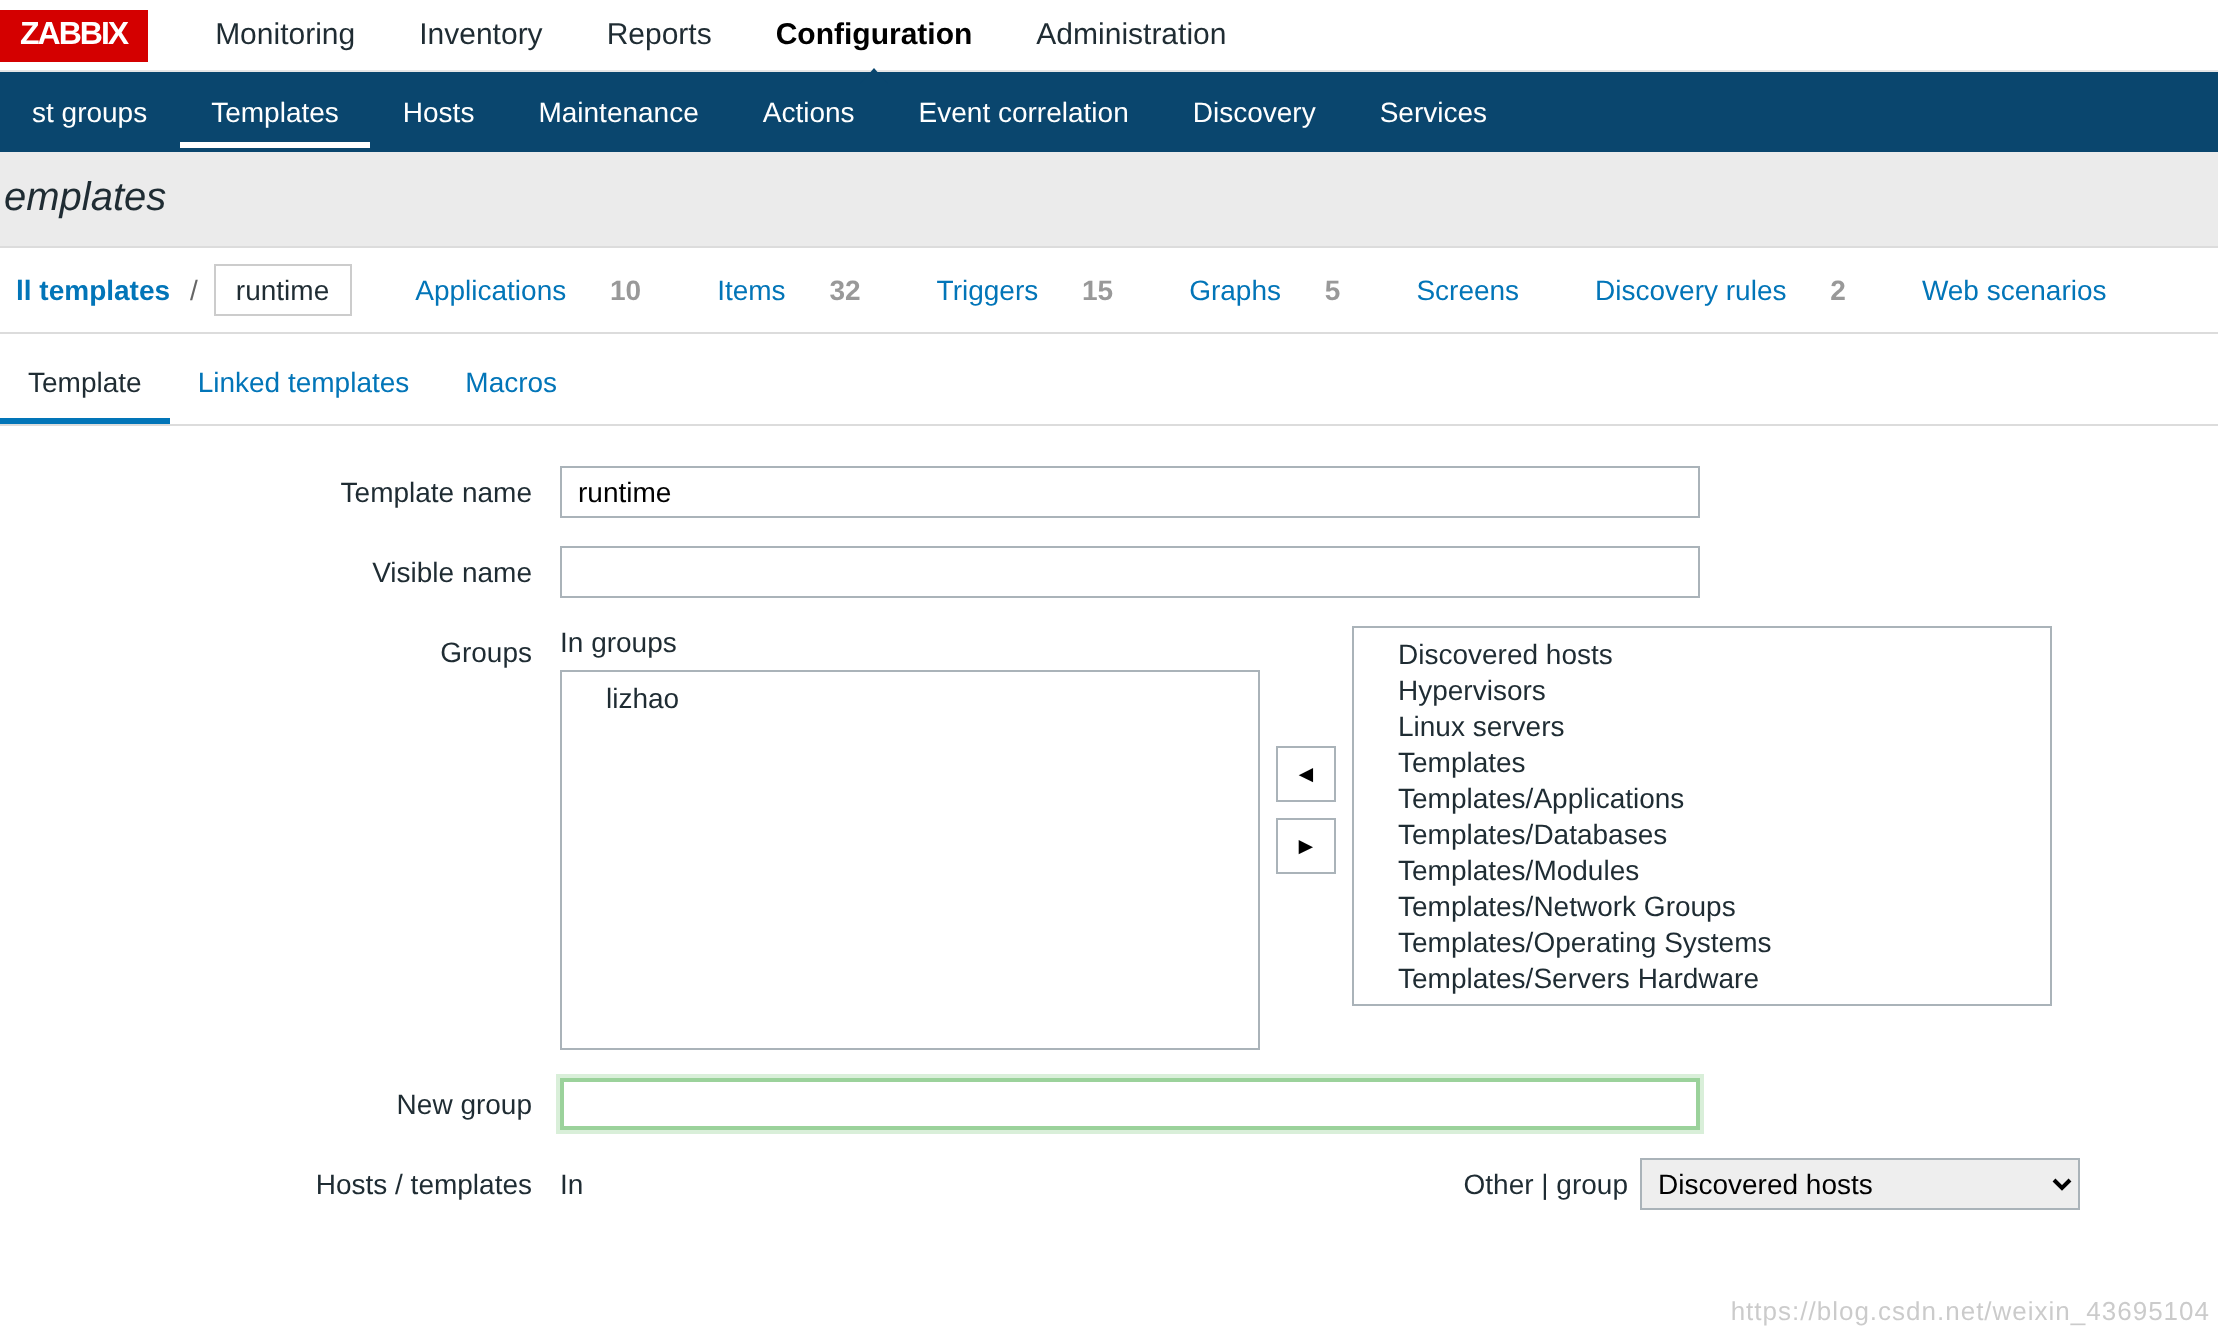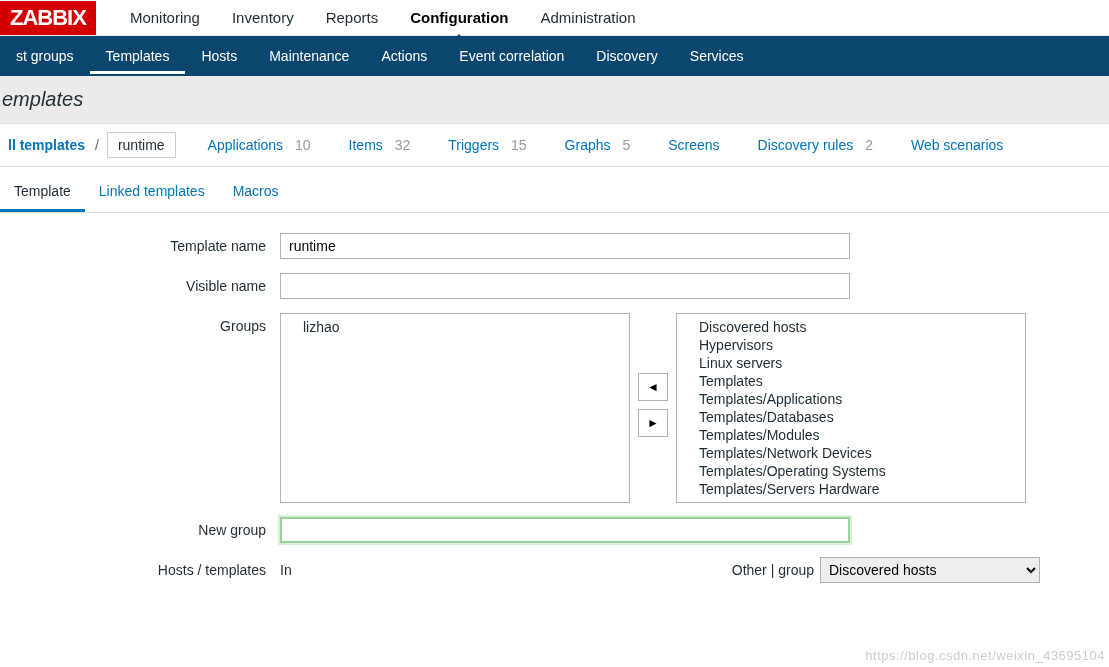--- a/index.html
+++ b/index.html
@@ -16,21 +16,21 @@
     align-items: center;
     height: 36px;
     background: #fff;
     border-bottom: 1px solid #e6e6e6;
   }
   .logo {
     background: #d40000;
     color: #fff;
     font-weight: bold;
     font-family: Arial, sans-serif;
-    font-size: 22px;
+    font-size: 16px;
     padding: 4px 10px;
     letter-spacing: -1px;
     margin-right: 18px;
   }
   .topnav { display: flex; position: relative; }
   .topnav-item {
     padding: 8px 16px;
     font-size: 15px;
     color: #1f2c33;
     cursor: pointer;
@@ -89,21 +89,21 @@
   .bread-link { color: #0275b8; padding: 4px 8px; cursor: pointer; font-weight: bold; }
   .bread-sep { color: #666; padding: 0 2px; }
   .bread-current {
     background: #fff;
     border: 1px solid #ccc;
     padding: 4px 10px;
     margin: 0 6px;
     color: #1f2c33;
   }
   .bread-tab { color: #0275b8; padding: 4px 12px; cursor: pointer; }
-  .bread-count { color: #999; margin-left: 8px; }
+  .bread-count { color: #999; margin-left: 18px; font-weight: bold; }
   .bread-gap { width: 14px; }
 
   
   .formtabs {
     display: flex;
     border-bottom: 1px solid #dcdcdc;
     margin-top: 6px;
     background: #fff;
   }
   .formtab {
@@ -278,20 +278,21 @@
   </div>
 
   <div class="form-row">
     <div class="form-label">Visible name</div>
     <input class="text-input" type="text" value="" style="">
   </div>
 
   <div class="form-row groups-row">
     <div class="form-label">Groups</div>
     <div class="col">
+      <div class="col-label">In groups</div>
       <div class="listbox">
         <div class="opt">lizhao</div>
       </div>
     </div>
     <div class="move-btns">
       <button class="move-btn">
         <span>◄</span>
       </button>
       <button class="move-btn">
         <span>►</span>
@@ -299,21 +300,21 @@
     </div>
     <div class="col">
       <div class="listbox">
         <div class="opt">Discovered hosts</div>
         <div class="opt">Hypervisors</div>
         <div class="opt">Linux servers</div>
         <div class="opt">Templates</div>
         <div class="opt">Templates/Applications</div>
         <div class="opt">Templates/Databases</div>
         <div class="opt">Templates/Modules</div>
-        <div class="opt">Templates/Network Devices</div>
+        <div class="opt">Templates/Network Groups</div>
         <div class="opt">Templates/Operating Systems</div>
         <div class="opt">Templates/Servers Hardware</div>
       </div>
     </div>
   </div>
 
   <div class="form-row">
     <div class="form-label">New group</div>
     <input class="text-input highlight" type="text" value="" style="">
   </div>

